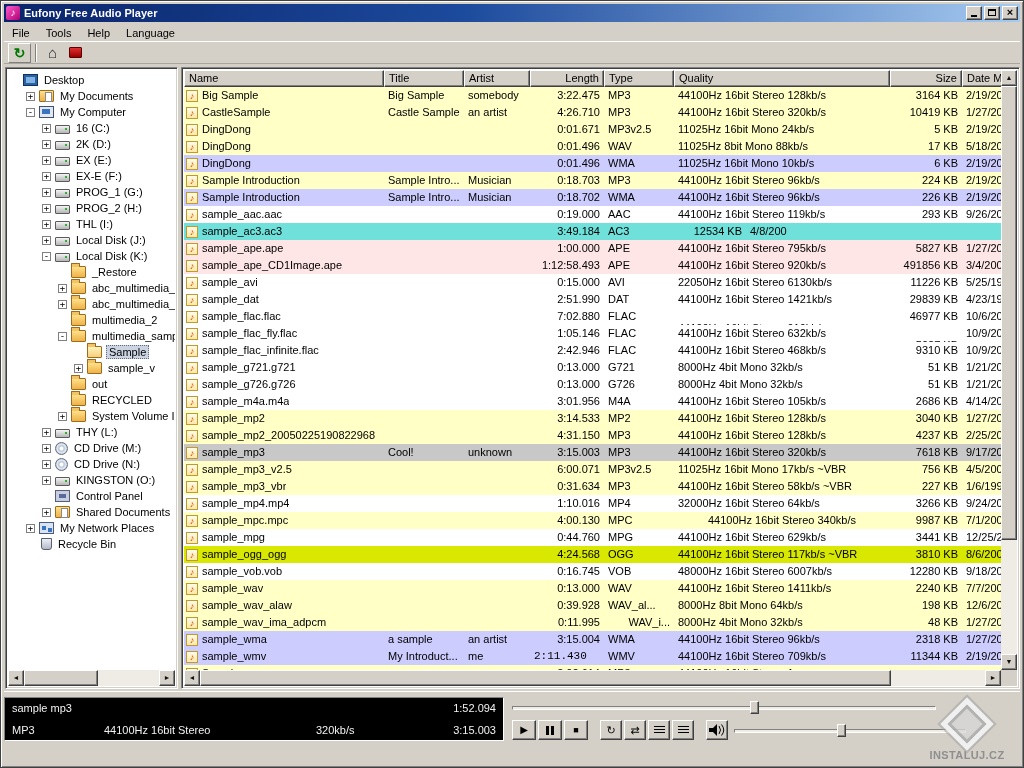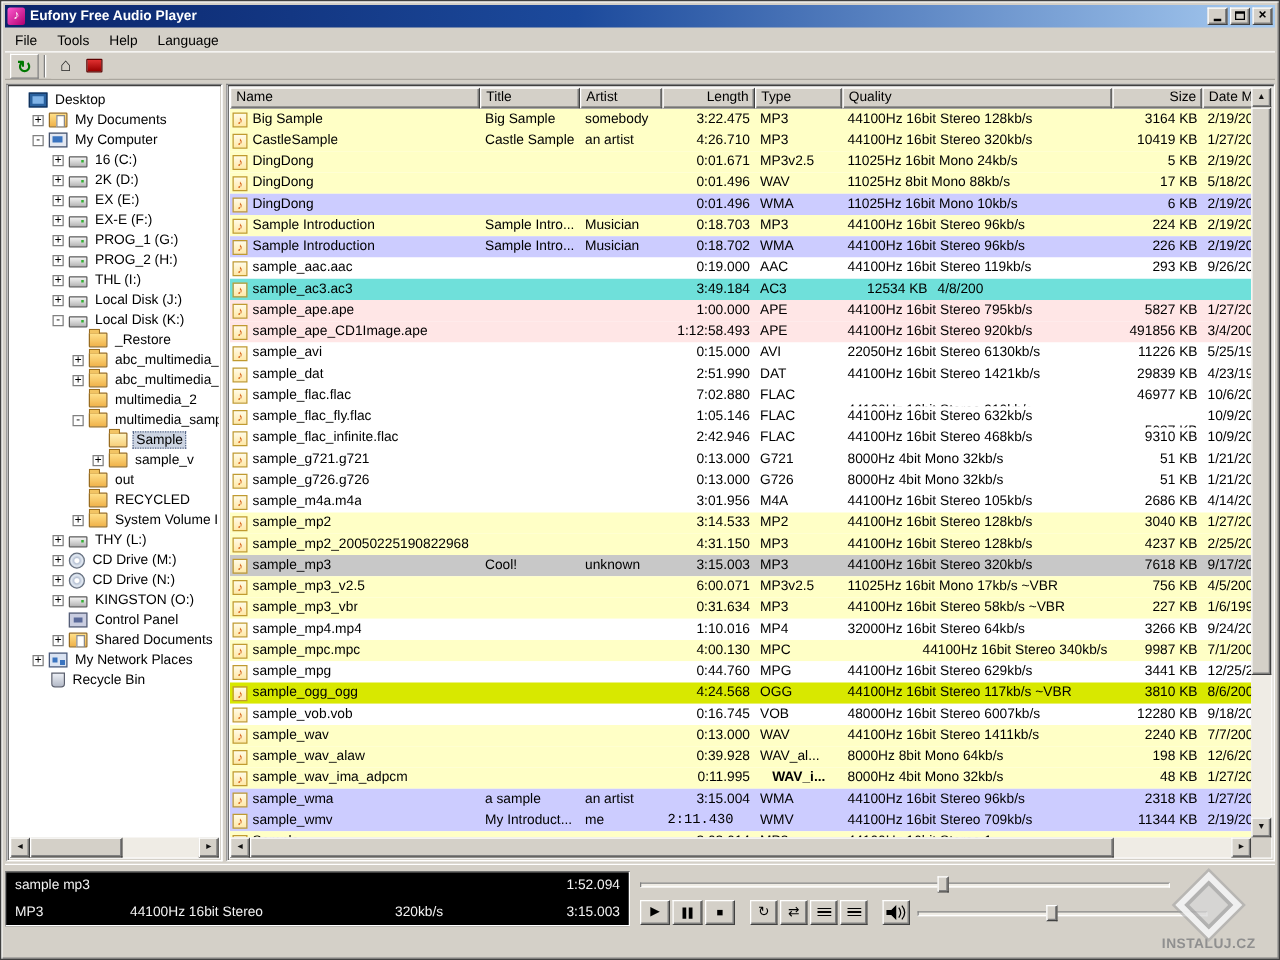--- a/index.html
+++ b/index.html
@@ -669,21 +669,21 @@
         </div>
         <div class="lrow" style="background: rgb(255, 255, 198);">
           <div class="lcell name" style="width: 200px; text-align: left;">
             <span class="nicon">♪</span>
             <span class="ntext">sample_mpc.mpc</span>
           </div>
           <div class="lcell" style="width: 80px; text-align: left;"></div>
           <div class="lcell" style="width: 66px; text-align: left;"></div>
           <div class="lcell" style="width: 74px; text-align: right;">4:00.130</div>
           <div class="lcell" style="width: 70px; text-align: left;">MPC</div>
-          <div class="lcell" style="width: 216px; text-align: right;">44100Hz 16bit Stereo 340kb/s</div>
+          <div class="lcell" style="width: 216px; text-align: center;">44100Hz 16bit Stereo 340kb/s</div>
           <div class="lcell" style="width: 72px; text-align: right;">9987 KB</div>
           <div class="lcell" style="width: 64px; text-align: left;">7/1/200</div>
         </div>
         <div class="lrow" style="background: rgb(255, 255, 255);">
           <div class="lcell name" style="width: 200px; text-align: left;">
             <span class="nicon">♪</span>
             <span class="ntext">sample_mpg</span>
           </div>
           <div class="lcell" style="width: 80px; text-align: left;"></div>
           <div class="lcell" style="width: 66px; text-align: left;"></div>
@@ -746,21 +746,21 @@
           <div class="lcell" style="width: 64px; text-align: left;">12/6/20</div>
         </div>
         <div class="lrow" style="background: rgb(255, 255, 198);">
           <div class="lcell name" style="width: 200px; text-align: left;">
             <span class="nicon">♪</span>
             <span class="ntext">sample_wav_ima_adpcm</span>
           </div>
           <div class="lcell" style="width: 80px; text-align: left;"></div>
           <div class="lcell" style="width: 66px; text-align: left;"></div>
           <div class="lcell" style="width: 74px; text-align: right;">0:11.995</div>
-          <div class="lcell" style="width: 70px; text-align: center; font-weight: bold;">WAV_i...</div>
+          <div class="lcell" style="width: 70px; text-align: right;">WAV_i...</div>
           <div class="lcell" style="width: 216px; text-align: left;">8000Hz  4bit Mono 32kb/s</div>
           <div class="lcell" style="width: 72px; text-align: right;">48 KB</div>
           <div class="lcell" style="width: 64px; text-align: left;">1/27/20</div>
         </div>
         <div class="lrow" style="background: rgb(204, 204, 255);">
           <div class="lcell name" style="width: 200px; text-align: left;">
             <span class="nicon">♪</span>
             <span class="ntext">sample_wma</span>
           </div>
           <div class="lcell" style="width: 80px; text-align: left;">a sample</div>

